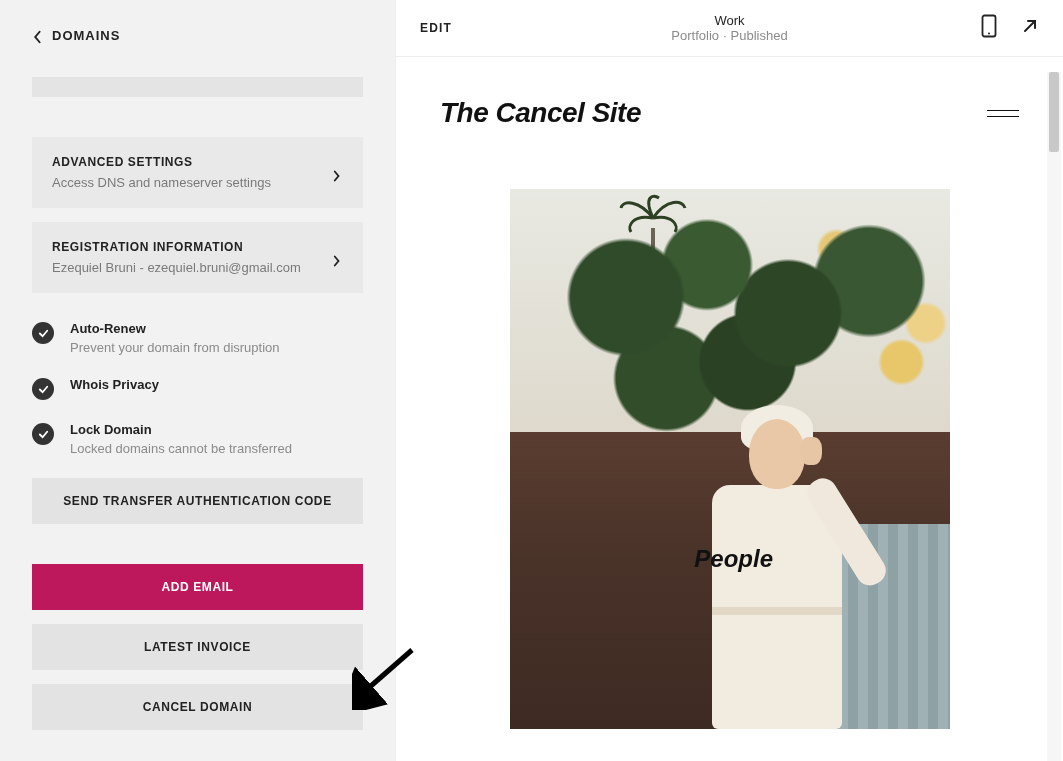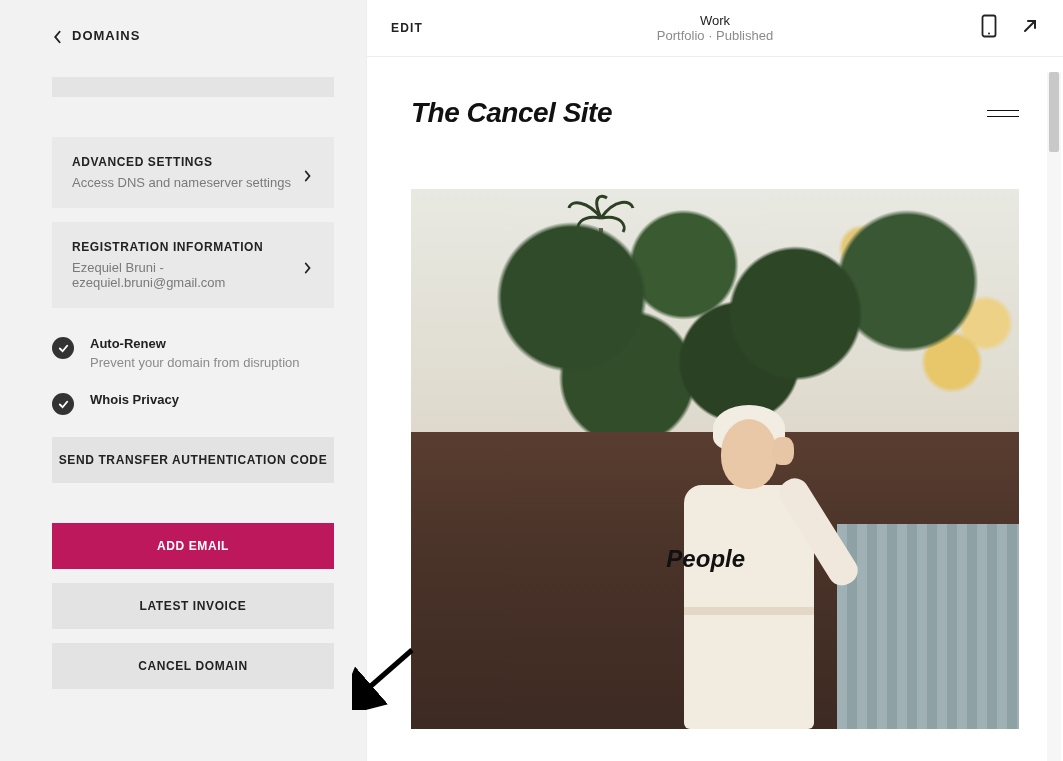--- a/index.html
+++ b/index.html
@@ -10,21 +10,20 @@
     height: 761px;
     overflow: hidden;
     display: flex;
   }
   .sidebar {
     width: 395px;
     height: 100%;
     background: #f2f2f2;
     padding: 28px 32px 8px 32px;
     overflow: hidden;
-    margin-left: 20px;
   }
   .back-header {
     display: flex;
     align-items: center;
     gap: 8px;
     margin-bottom: 34px;
     cursor: pointer;
   }
   .back-header .chev {
     width: 12px; height: 12px;
@@ -182,21 +181,21 @@
   }
   .hamburger {
     width: 32px;
     cursor:pointer;
   }
   .hamburger div {
     height:1px; background:#111; margin:5px 0;
   }
   .hero {
     position:relative;
-    width: 608px;
+    width: 440px;
     height: 540px;
     margin: 0 auto;
     overflow:hidden;
   }
   .hero-sky {
     position:absolute; inset:0;
     background: linear-gradient(#e8e9e2, #ded9cc 45%, #d0c7b6);
   }
   .hero-fence {
     position:absolute; left:0; right:0; bottom:0; top:45%;
@@ -342,20 +341,31 @@
     <div class="toggle-row">
       <span class="check">
         <svg viewBox="0 0 12 12">
             <path d="M2 6 L5 9 L10 3" stroke="#fff" stroke-width="2" fill="none" stroke-linecap="round"></path>
           </svg>
       </span>
       <div class="texts">
         <div class="t">Whois Privacy</div>
       </div>
     </div>
+    <div class="toggle-row">
+      <span class="check">
+        <svg viewBox="0 0 12 12">
+            <path d="M2 6 L5 9 L10 3" stroke="#fff" stroke-width="2" fill="none" stroke-linecap="round"></path>
+          </svg>
+      </span>
+      <div class="texts">
+        <div class="t">Lock Domain</div>
+        <div class="s">Locked domains cannot be transferred</div>
+      </div>
+    </div>
   </div>
 
   <button class="btn btn-light transfer">SEND TRANSFER AUTHENTICATION CODE</button>
   <button class="btn btn-dark">ADD EMAIL</button>
   <button class="btn btn-light">LATEST INVOICE</button>
   <button class="btn btn-light">CANCEL DOMAIN</button>
 
 </div>
 
 <div class="preview">

